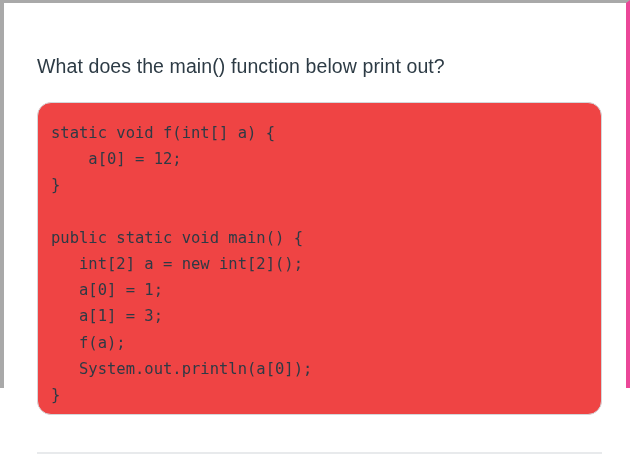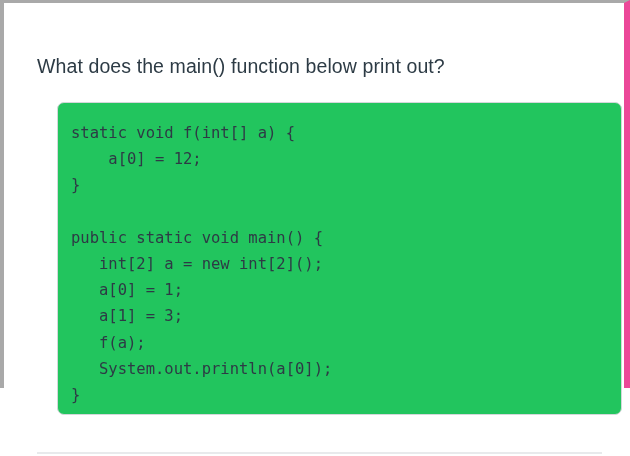--- a/index.html
+++ b/index.html
@@ -16,21 +16,21 @@
 
   .page-frame {
     position: absolute;
     left: 0;
     top: 0;
     width: 630px;
     height: 388px;
     box-sizing: border-box;
     border-top: 3px solid #a9a9a9;
     border-left: 4px solid #a9a9a9;
-    border-right: 6px solid #ec4899;
+    border-right: 4px solid #ec4899;
     background: #ffffff;
   }
 
   .question-title {
     position: absolute;
     left: 33px;
     top: 50px;
     font-size: 19.5px;
     line-height: 26px;
     color: #2d3b45;
@@ -38,24 +38,23 @@
     white-space: nowrap;
   }
 
   .code-block {
     position: absolute;
     left: 33px;
     top: 99px;
     width: 565px;
     height: 313px;
     box-sizing: border-box;
-    background: #22c55e;
+    background: #ef4444;
     border: 1px solid #d4d7da;
-    border-radius: 7px;
-    margin-left: 20px;
+    border-radius: 14px;
   }
 
   .code-text {
     margin: 0;
     padding: 17px 0 0 13px;
     font-family: "DejaVu Sans Mono", "Liberation Mono", monospace;
     font-size: 15.5px;
     line-height: 26.2px;
     color: #2e3a45;
     white-space: pre;

